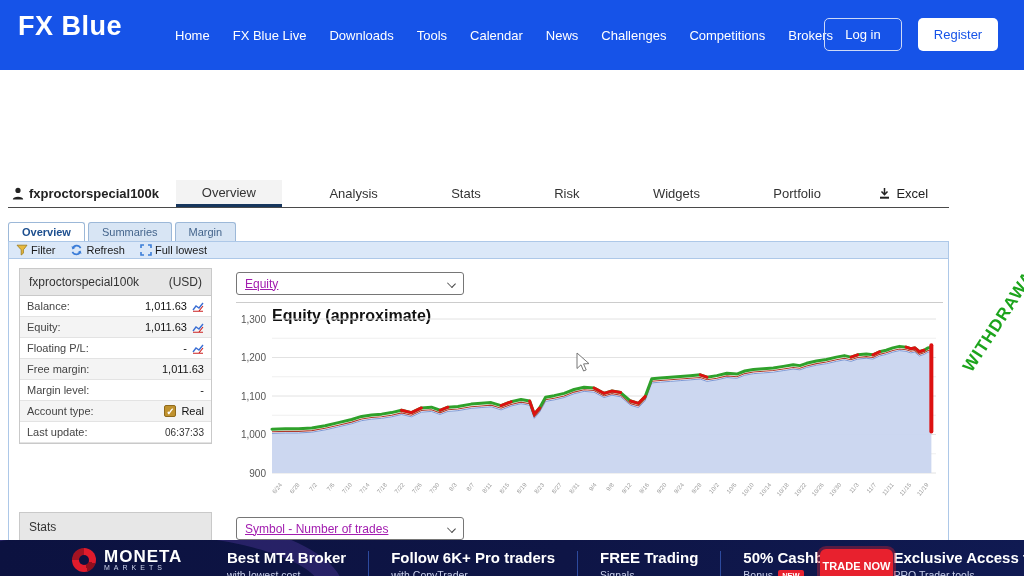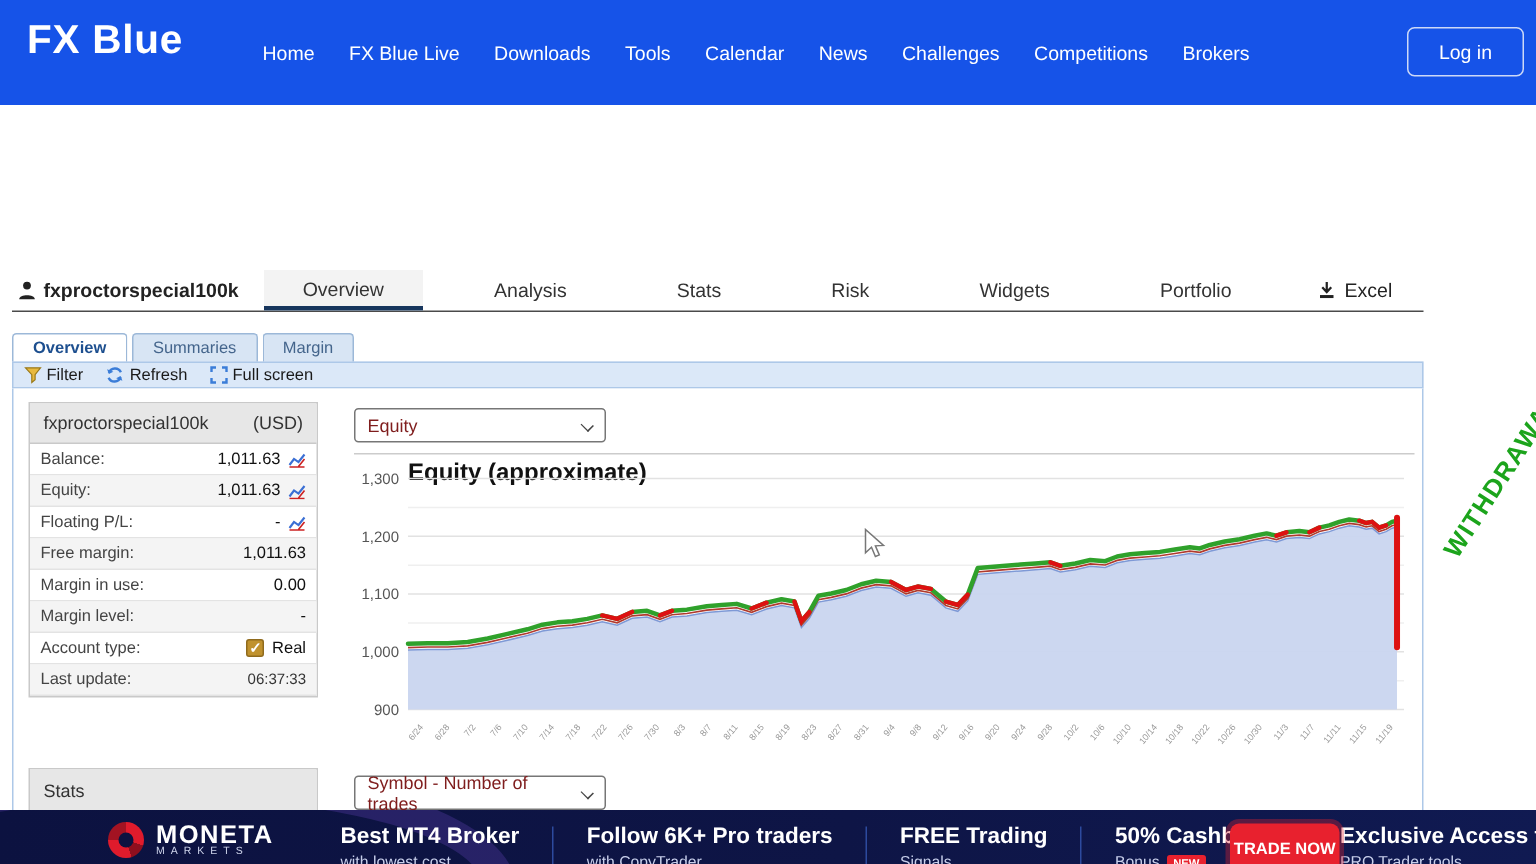--- a/index.html
+++ b/index.html
@@ -6,21 +6,21 @@
   html,body { width:1024px; height:576px; overflow:hidden; }
   body { font-family:"Liberation Sans", sans-serif; background:#fff; }
   #screen { position:relative; width:1024px; height:576px; background:#fff; overflow:hidden; }
 
   
   .site-header { position:absolute; top:0; left:0; width:1024px; height:70px; background:#1653e8; display:flex; align-items:center; }
   .logo { position:absolute; left:18px; top:11px; font-size:27px; font-weight:bold; color:#fff; letter-spacing:.5px; }
   .logo .fx-f { color:#fff; }
   .main-nav { position:absolute; left:175px; top:0; height:70px; display:flex; align-items:center; gap:23px; }
   .nav-item { color:#fff; font-size:13px; cursor:pointer; white-space:nowrap; }
-  .hdr-btns { position:absolute; right:8px; top:18px; display:flex; gap:16px; }
+  .hdr-btns { position:absolute; right:26px; top:18px; display:flex; gap:16px; }
   .btn-login { width:78px; height:33px; border:1px solid #cdd9f7; border-radius:5px; color:#fff; font-size:13px; display:flex; align-items:center; justify-content:center; cursor:pointer; }
   .btn-register { width:80px; height:33px; background:#fff; border-radius:5px; color:#1653e8; font-size:13px; display:flex; align-items:center; justify-content:center; cursor:pointer; }
 
   
   .acct-bar { position:absolute; top:180px; left:8px; width:941px; height:28px; border-bottom:1px solid #4a4a4a; display:flex; align-items:stretch; }
   .acct-user { display:flex; align-items:center; gap:5px; font-size:13px; font-weight:bold; color:#222; padding:0 6px 0 4px; white-space:nowrap; }
   .acct-tabs { flex:1; display:flex; justify-content:space-around; align-items:stretch; }
   .acct-tab { font-size:13px; color:#333; display:flex; align-items:center; padding:0 26px; cursor:pointer; white-space:nowrap; }
   .acct-tab.active { background:#f3f3f3; border-bottom:3px solid #17365d; }
   .excel-tab { display:flex; align-items:center; gap:5px; font-size:13px; color:#222; padding:0 10px; cursor:pointer; }
@@ -42,21 +42,21 @@
   .row:nth-child(even) { background:#f4f4f4; }
   .row .lbl { color:#444; }
   .row .val-wrap { display:flex; align-items:center; gap:5px; }
   .row .val { color:#111; }
   .row .val.small { font-size:10px; color:#333; }
   .chk { width:12px; height:12px; background:#c0922e; border:1px solid #8f6a1c; border-radius:2px; color:#fff; font-size:10px; line-height:11px; text-align:center; font-weight:bold; }
   .stats-panel { position:absolute; left:10px; top:253px; width:193px; border:1px solid #c9c9c9; background:#fff; }
   .stats-hdr { background:#e7e7e7; padding:7px 9px; font-size:12px; color:#333; border-bottom:1px solid #c9c9c9; }
 
   
-  .select-box { position:relative; width:168px; height:23px; border:1px solid #767676; border-radius:3px; background:#fff; font-size:12px; color:#7f1d1d; display:flex; align-items:center; padding:0 24px 0 8px; cursor:pointer; }
+  .select-box { position:relative; width:228px; height:23px; border:1px solid #767676; border-radius:3px; background:#fff; font-size:12px; color:#a21caf; display:flex; align-items:center; padding:0 24px 0 8px; cursor:pointer;text-decoration:underline; }
   .select-box .chev { position:absolute; right:8px; top:7px; width:7px; height:7px; border-right:1.5px solid #444; border-bottom:1.5px solid #444; transform:rotate(45deg) scale(1,.8); }
   #equity-select { position:absolute; left:227px; top:13px; }
   #symbol-select { position:absolute; left:227px; top:258px; }
   .chart-box { position:absolute; left:227px; top:43px; width:707px; height:200px; border-top:1px solid #ccc; background:#fff; }
   .chart-title { position:absolute; left:36px; top:4px; font-size:16px; font-weight:bold; color:#111; }
   .chart-box svg { position:absolute; left:0; top:10px; }
 
   
   .withdrawal { position:absolute; left:932px; top:252px; width:140px; height:130px; display:flex; align-items:center; justify-content:center; transform:rotate(-57deg); font-size:17px; font-weight:bold; letter-spacing:1px; pointer-events:none; z-index:30; }
   .cursor { position:absolute; left:576px; top:352px; z-index:40; pointer-events:none; }
@@ -90,20 +90,21 @@
         <div class="nav-item">Downloads</div>
         <div class="nav-item">Tools</div>
         <div class="nav-item">Calendar</div>
         <div class="nav-item">News</div>
         <div class="nav-item">Challenges</div>
         <div class="nav-item">Competitions</div>
         <div class="nav-item">Brokers</div>
       </div>
     <div class="hdr-btns">
       <div class="btn-login">Log in</div>
+      <div class="btn-register">Register</div>
     </div>
   </div>
 
   <div class="acct-bar">
     <div class="acct-user">
       <svg width="12" height="13" viewBox="0 0 12 13">
           <circle cx="6" cy="3.4" r="2.6" fill="#222"></circle>
           <path d="M0.8,12.5 c0-3.6 10.4-3.6 10.4,0 Z" fill="#222"></path>
         </svg>
       <span>fxproctorspecial100k</span>
@@ -144,21 +145,21 @@
           <path d="M1.4,2.2 L2.6,5.4 L5.6,3.8 Z" fill="#3b7dd8"></path>
           <path d="M2.4,7.8 A4.3,4.3 0 0 0 10.4,7.4" stroke="#3b7dd8" stroke-width="1.6" fill="none"></path>
           <path d="M11.6,9.8 L10.4,6.6 L7.4,8.2 Z" fill="#3b7dd8"></path>
         </svg>
       <span>Refresh</span>
     </span>
     <span class="tool-item">
       <svg width="12" height="12" viewBox="0 0 12 12">
           <path d="M1,4 V1 H4 M8,1 H11 V4 M11,8 V11 H8 M4,11 H1 V8" stroke="#3b7dd8" stroke-width="1.6" fill="none"></path>
         </svg>
-      <span>Full screen</span>
+      <span>Full lowest</span>
     </span>
   </div>
 
   <div class="main-box">
 
     <div class="acct-panel">
       <div class="acct-panel-hdr">
         <span>fxproctorspecial100k</span>
         <span>(USD)</span>
       </div>
@@ -190,26 +191,20 @@
               <svg width="12" height="11" viewBox="0 0 12 11">
                 <path d="M1,9 L4,5 L7,7 L11,2" stroke="#3b6fd4" stroke-width="1.4" fill="none"></path>
                 <path d="M1,10.3 L11,10.3 M11,5 L7,10" stroke="#cc2222" stroke-width="1.1" fill="none"></path>
               </svg>
             </span>
           </div>
           <div class="row">
             <span class="lbl">Free margin:</span>
             <span class="val-wrap">
               <span class="val">1,011.63</span>
-            </span>
-          </div>
-          <div class="row">
-            <span class="lbl">Margin in use:</span>
-            <span class="val-wrap">
-              <span class="val">0.00</span>
             </span>
           </div>
           <div class="row">
             <span class="lbl">Margin level:</span>
             <span class="val-wrap">
               <span class="val">-</span>
             </span>
           </div>
           <div class="row">
             <span class="lbl">Account type:</span>

